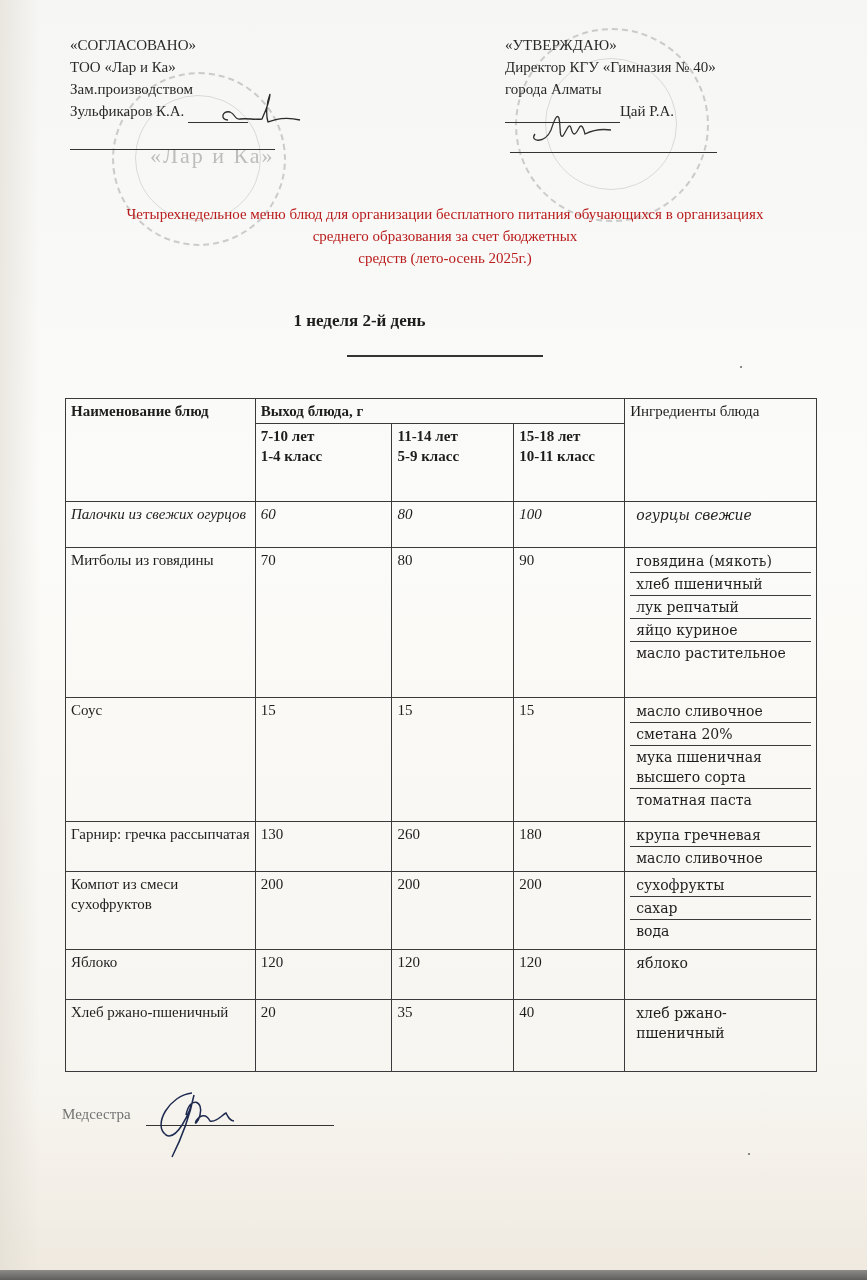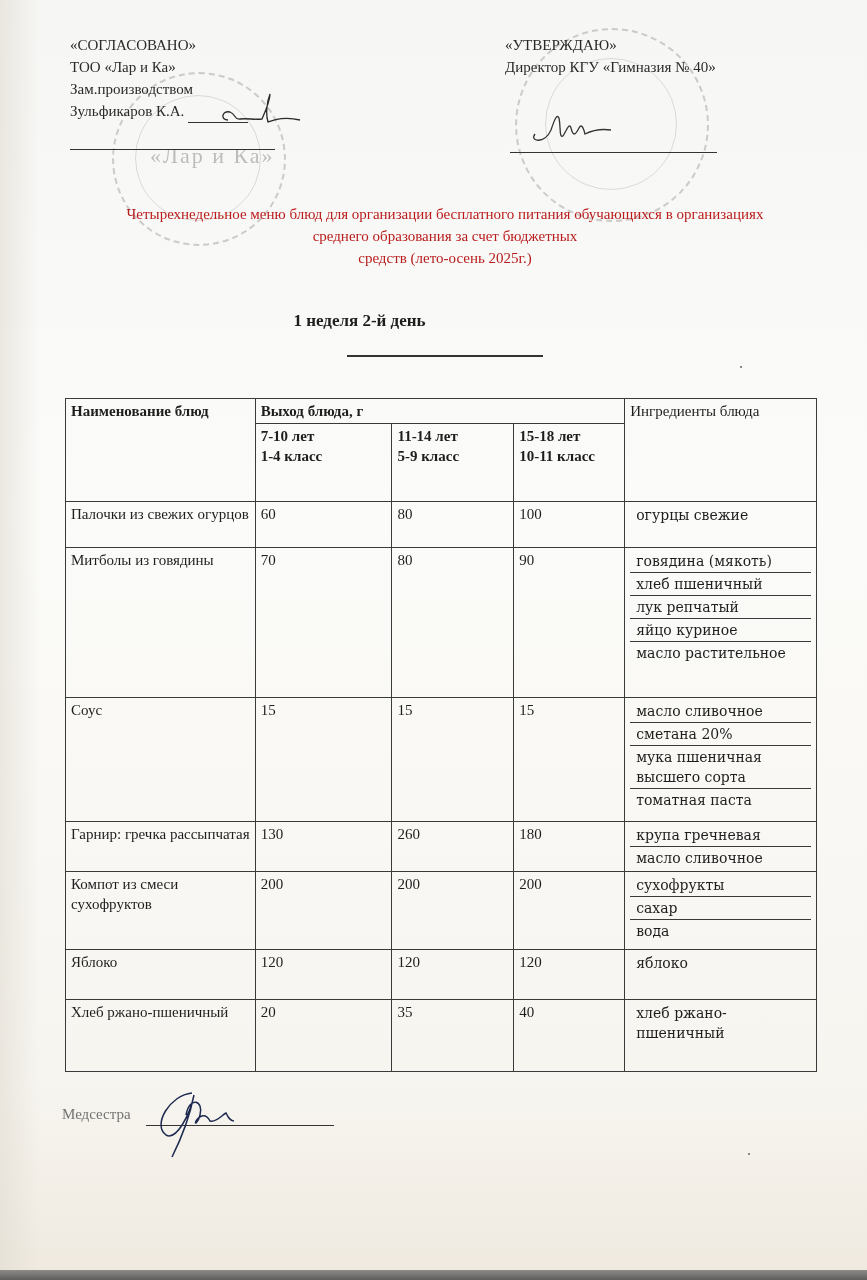--- a/index.html
+++ b/index.html
@@ -105,20 +105,22 @@
 </div>
 <div class="rule" style="left:70px; width:205px; top:149px;"></div>
 
 <svg class="signature" style="left:210px; top:90px;" width="100" height="40" viewBox="0 0 100 40">
   <path d="M18 30 C 10 30, 12 20, 20 22 C 26 24, 24 30, 30 29 C 38 28, 44 30, 52 29 C 56 20, 60 8, 60 4 C 56 14, 56 26, 58 32 C 64 30, 74 26, 90 30" fill="none" stroke="#2b2b2b" stroke-width="1.3"></path>
 </svg>
 
 <div class="approval right-block">
   <div class="line">«УТВЕРЖДАЮ»</div>
   <div class="line">Директор КГУ «Гимназия № 40»</div>
+  <div class="line">города Алматы</div>
+  <div class="line"><span class="sig-underline" style="width:115px;">&nbsp;</span><span>Цай Р.А.</span></div>
 </div>
 <div class="rule" style="left:510px; width:207px; top:152px;"></div>
 
 <svg class="signature" style="left:525px; top:108px;" width="90" height="40" viewBox="0 0 90 40">
   <path d="M10 26 C 4 34, 20 36, 26 22 C 30 10, 32 6, 34 10 C 36 20, 34 30, 38 28 C 42 22, 44 14, 46 20 C 48 28, 50 28, 54 20 C 56 16, 58 18, 60 26 C 64 24, 72 20, 86 22" fill="none" stroke="#333" stroke-width="1.3"></path>
 </svg>
 
 <div class="title-block">
   <div>Четырехнедельное меню блюд для организации бесплатного питания обучающихся в организациях</div>
   <div>среднего образования за счет бюджетных</div>
@@ -151,21 +153,21 @@
           <div>11-14 лет</div>
           <div>5-9 класс</div>
         </th>
       <th>
           <div>15-18 лет</div>
           <div>10-11 класс</div>
         </th>
     </tr>
   </thead>
   <tbody id="menu-body">
-      <tr style="height: 46px;">
+      <tr style="height: 46px; font-style: italic;">
         <td>Палочки из свежих огурцов</td>
         <td>60</td>
         <td>80</td>
         <td>100</td>
         <td class="ing-cell">
           <div class="ing-list">
             <div class="ing-item">огурцы свежие</div>
           </div>
         </td>
       </tr>

